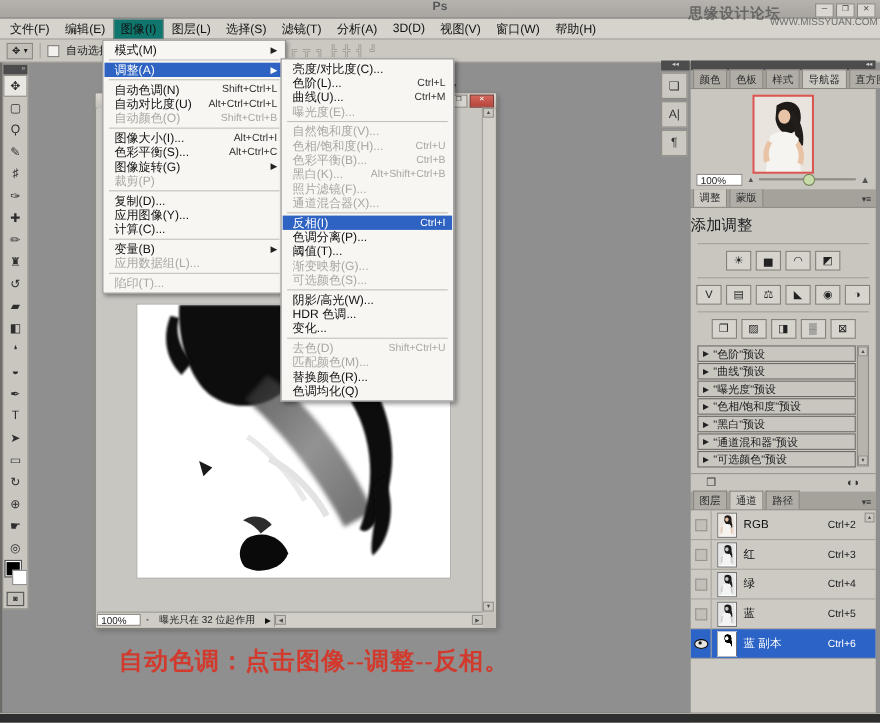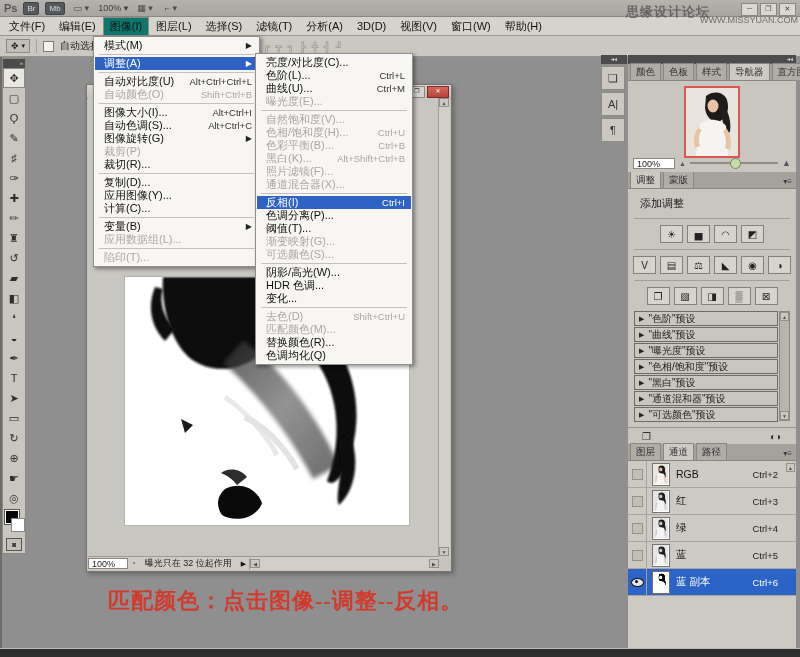--- a/index.html
+++ b/index.html
@@ -2,21 +2,21 @@
 <html><head>
 <meta charset="utf-8">
 <style>
   html,body{margin:0;padding:0;}
   body{font-family:"Liberation Sans","DejaVu Sans",sans-serif;}
   #stage{position:relative;width:800px;height:657px;background:#8f8f8f;overflow:hidden;
          font-size:11px;color:#1a1a1a;}
   .abs{position:absolute;}
   
   #app-bar{left:0;top:0;width:800px;height:17px;background:linear-gradient(#b6b3ae,#a8a5a0);
-           border-bottom:1px solid #8a8782;display:flex;align-items:center;gap:6px;padding:0 4px;box-sizing:border-box;}
+           border-bottom:1px solid #8a8782;display:flex;align-items:center;gap:6px;padding:0 4px;box-sizing:border-box;flex-direction:column;}
   #ps-logo{font-weight:bold;font-size:11px;color:#55565a;letter-spacing:0;}
   .appbtn{background:#55595c;color:#dcdcdc;font-size:8px;padding:1px 3px;border-radius:2px;border:1px solid #3f4244;}
   .appglyph{color:#4c4c4c;font-size:9px;padding:0 3px;}
   .appzoom{color:#3f3f3f;font-size:9px;}
   #workspace-group{display:flex;align-items:center;gap:10px;margin-left:auto;margin-right:62px;}
   .ws-btn{font-size:9.5px;color:#3c3c3c;}
   .ws-btn.active{background:#5d5d5d;color:#f0f0f0;padding:1px 6px;border-radius:2px;border:1px solid #434343;}
   #win-controls{position:absolute;right:4px;top:3px;display:flex;gap:2px;}
   .winbtn{width:15px;height:11px;background:#dad7d1;border:1px solid #8a8782;font-size:7px;line-height:10px;
           text-align:center;color:#444;}
@@ -96,21 +96,21 @@
   #navigator-body{height:91px;position:relative;}
   #nav-thumb{position:absolute;left:56px;top:5px;width:52px;height:68px;border:2px solid #d95752;background:#eae6e0;}
   #nav-footer{position:absolute;left:0;bottom:2px;width:100%;height:14px;display:flex;align-items:center;gap:4px;padding:0 5px;box-sizing:border-box;}
   #nav-zoom-box{width:42px;height:11px;background:#fff;border:1px solid #8a8782;font-size:9px;line-height:11px;padding-left:3px;box-sizing:border-box;}
   .mini-mountain{font-size:7px;color:#555;}
   #nav-slider{flex:1;height:2px;background:#8f8c86;position:relative;}
   #nav-slider-thumb{position:absolute;left:45%;top:-4px;width:9px;height:9px;border-radius:50%;
                     background:#c6dda9;border:1px solid #78855f;}
   
   #adjust-body{padding:4px 0 0;}
-  #add-adjust-title{font-size:11px;color:#1c1c1c;padding:3px 12px 5px;}
+  #add-adjust-title{font-size:14px;color:#1c1c1c;padding:3px 0 5px;}
   .icon-row{display:flex;justify-content:center;gap:4px;margin:6px 0;}
   .adj-icon{width:23px;height:18px;background:#d7d4ce;border:1px solid#84817b;display:flex;align-items:center;
             justify-content:center;font-size:10px;color:#222;box-sizing:border-box;}
   .thin-rule{height:1px;background:#a3a09a;margin:2px 6px;}
   #preset-wrap{position:relative;margin:6px 6px 0;}
   #preset-list{margin-right:12px;}
   .preset-row{height:15px;border:1px solid #6e6b66;background:#c9c6c0;display:flex;align-items:center;
               font-size:10px;color:#1c1c1c;padding:0 4px;margin-bottom:1px;box-sizing:border-box;}
   .preset-row .tri{font-size:7px;margin-right:4px;color:#222;}
   #preset-scroll{position:absolute;right:0;top:0;bottom:1px;width:11px;background:#b7b4ae;border:1px solid #8d8a84;box-sizing:border-box;}
@@ -295,45 +295,46 @@
         <span class="lbl">模式(M)</span>
         <span class="sub">▶</span>
       </div>
       <div class="dd-sep"></div>
       <div class="dd-item selected">
         <span class="lbl">调整(A)</span>
         <span class="sub">▶</span>
       </div>
       <div class="dd-sep"></div>
       <div class="dd-item">
+        <span class="lbl">自动色调(N)</span>
+        <span class="sc">Shift+Ctrl+L</span>
+      </div>
+      <div class="dd-item">
         <span class="lbl">自动对比度(U)</span>
         <span class="sc">Alt+Ctrl+Ctrl+L</span>
       </div>
       <div class="dd-item disabled">
         <span class="lbl">自动颜色(O)</span>
         <span class="sc">Shift+Ctrl+B</span>
       </div>
       <div class="dd-sep"></div>
       <div class="dd-item">
         <span class="lbl">图像大小(I)...</span>
         <span class="sc">Alt+Ctrl+I</span>
       </div>
       <div class="dd-item">
-        <span class="lbl">自动色调(S)...</span>
+        <span class="lbl">色彩平衡(S)...</span>
         <span class="sc">Alt+Ctrl+C</span>
       </div>
       <div class="dd-item">
         <span class="lbl">图像旋转(G)</span>
         <span class="sub">▶</span>
       </div>
       <div class="dd-item disabled">
         <span class="lbl">裁剪(P)</span>
-      </div>
-      <div class="dd-item">
-        <span class="lbl">裁切(R)...</span>
       </div>
       <div class="dd-sep"></div>
       <div class="dd-item">
         <span class="lbl">复制(D)...</span>
       </div>
       <div class="dd-item">
         <span class="lbl">应用图像(Y)...</span>
       </div>
       <div class="dd-item">
         <span class="lbl">计算(C)...</span>
@@ -425,21 +426,21 @@
         <span class="lbl">匹配颜色(M)...</span>
       </div>
       <div class="dd-item">
         <span class="lbl">替换颜色(R)...</span>
       </div>
       <div class="dd-item">
         <span class="lbl">色调均化(Q)</span>
       </div>
     </div>
 
-  <div id="caption" class="abs">匹配颜色：点击图像--调整--反相。</div>
+  <div id="caption" class="abs">自动色调：点击图像--调整--反相。</div>
 
   <div id="mini-dock" class="abs">
     <div id="mini-dock-head">◂◂</div>
     <div id="mini-dock-icons">
         <div class="mini-btn">❏</div>
         <div class="mini-btn">A|</div>
         <div class="mini-btn">¶</div>
       </div>
   </div>
 

